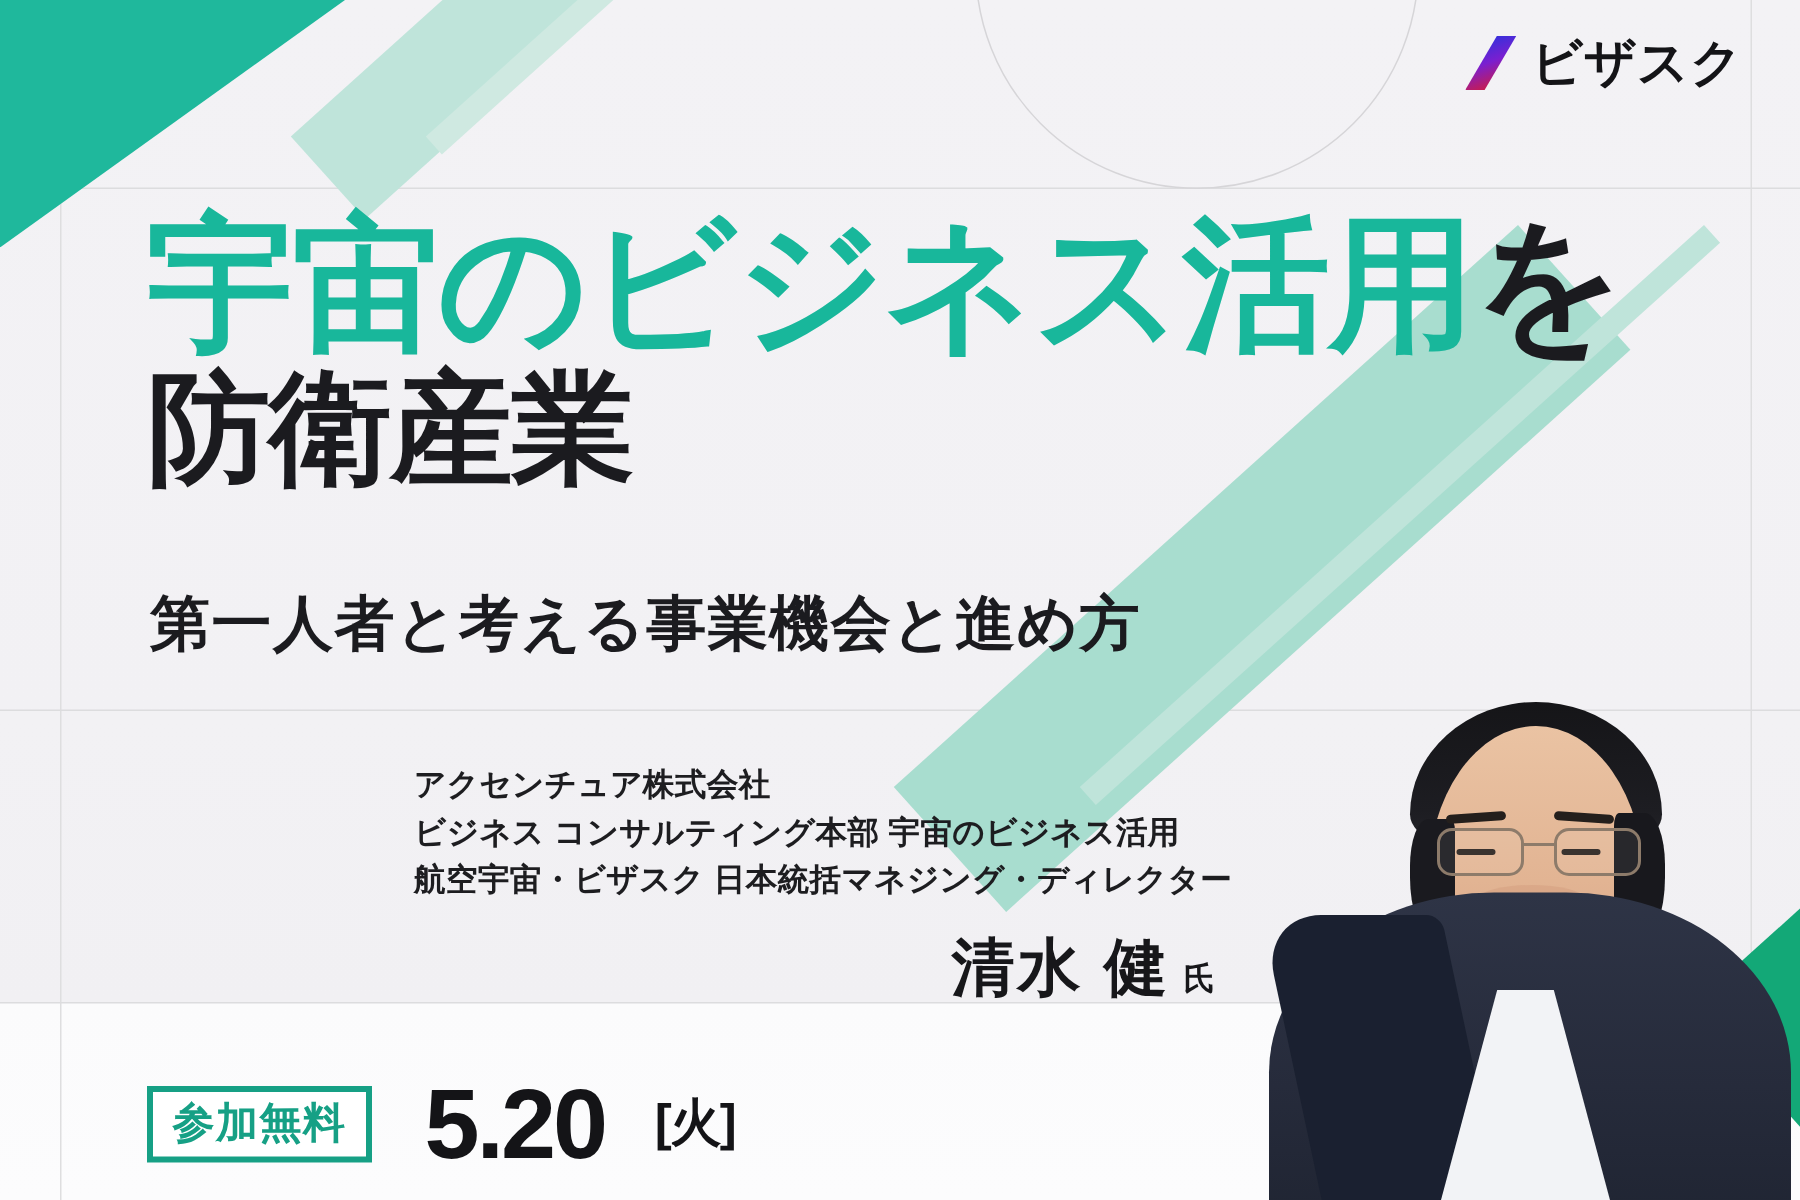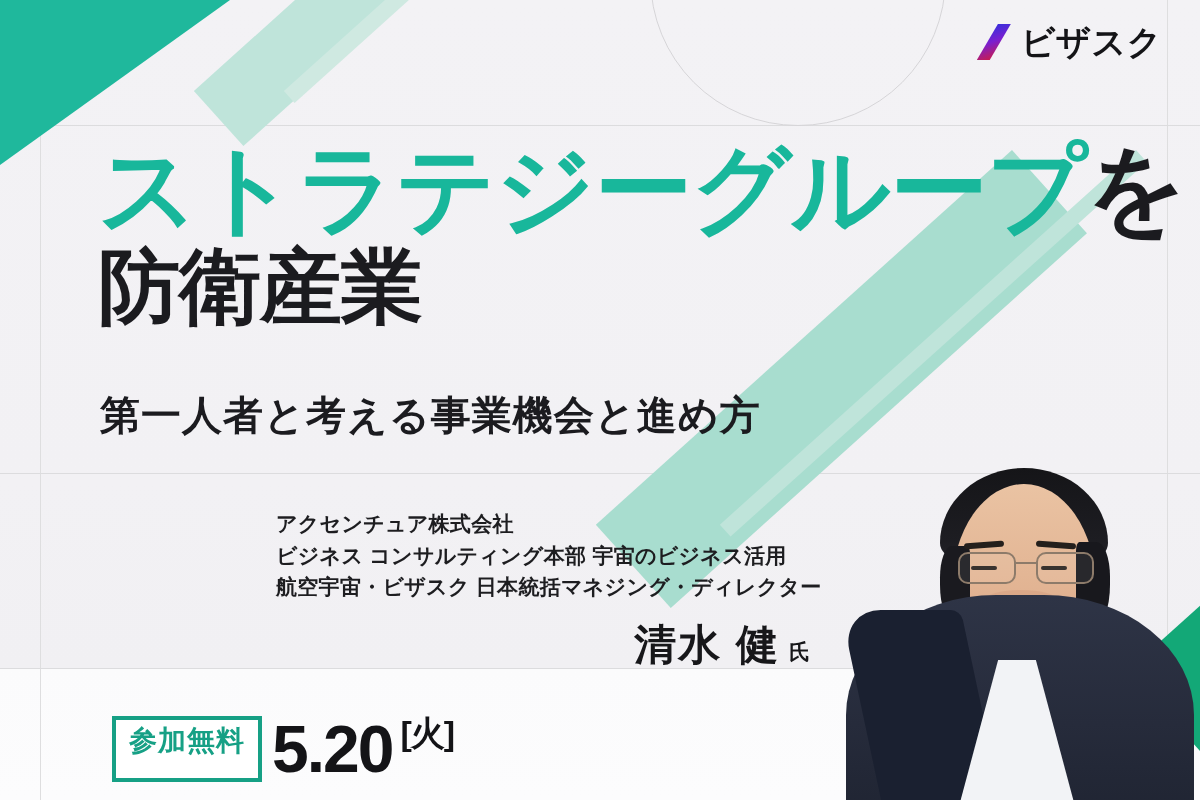--- a/index.html
+++ b/index.html
@@ -111,22 +111,22 @@
     display:flex; align-items:baseline; justify-content:flex-end;
     gap:9px; margin-top:14px; padding-right:26px;
   }
   .speaker-name {
     font-size:42px; font-weight:900; color:#17171a; letter-spacing:2px;
   }
   .speaker-honorific { font-size:21px; font-weight:700; color:#17171a; }
 
   
   .datebar {
-    position:absolute; left:112px; bottom:18px;
-    display:flex; gap:10px;
+    position:absolute; left:98px; bottom:18px;
+    display:flex; align-items:center; gap:35px;
   }
   .free-badge {
     border:4px solid #16a085;
     background:#ffffff;
     color:#16a085;
     font-size:28px; font-weight:900;
     letter-spacing:1px;
     padding:7px 13px 8px;
     line-height:1;
   }
@@ -254,21 +254,21 @@
   <div class="stripe stripe-d"></div>
   <div class="stripe-green-br"></div>
   <div class="corner-tri"></div>
 
   <div class="logo">
     <div class="logo-slash"></div>
     <div class="logo-text">ビザスク</div>
   </div>
 
   <div class="headline">
-    <div class="title-line1"><span>ストラテジーグループ</span><span class="tail">を</span></div>
+    <div class="title-line1"><span>宇宙のビジネス活用</span><span class="tail">を</span></div>
     <div class="title-line2">防衛産業</div>
   </div>
   <div class="subtitle">第一人者と考える事業機会と進め方</div>
 
   <div class="speaker">
     <div class="affil">アクセンチュア株式会社</div>
     <div class="affil">ビジネス コンサルティング本部 宇宙のビジネス活用</div>
     <div class="affil">航空宇宙・ビザスク 日本統括マネジング・ディレクター</div>
     <div class="speaker-name-row">
       <span class="speaker-name">清水 健</span>

